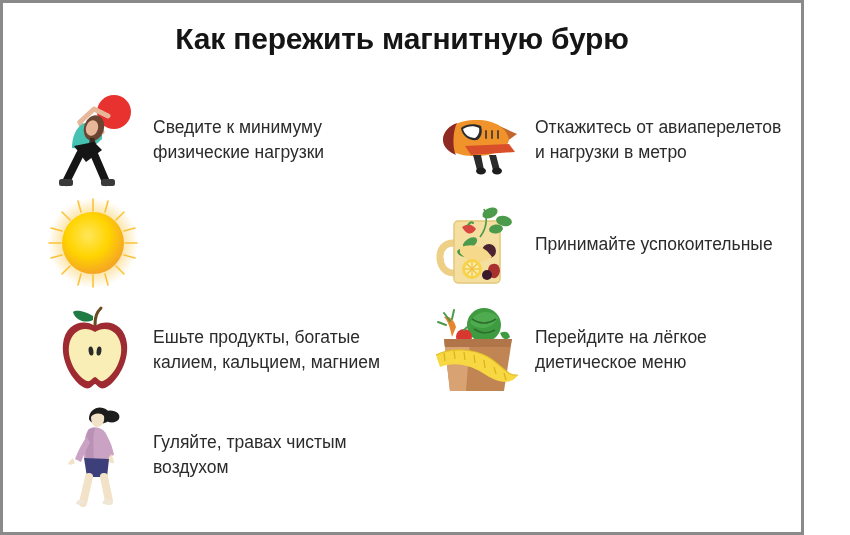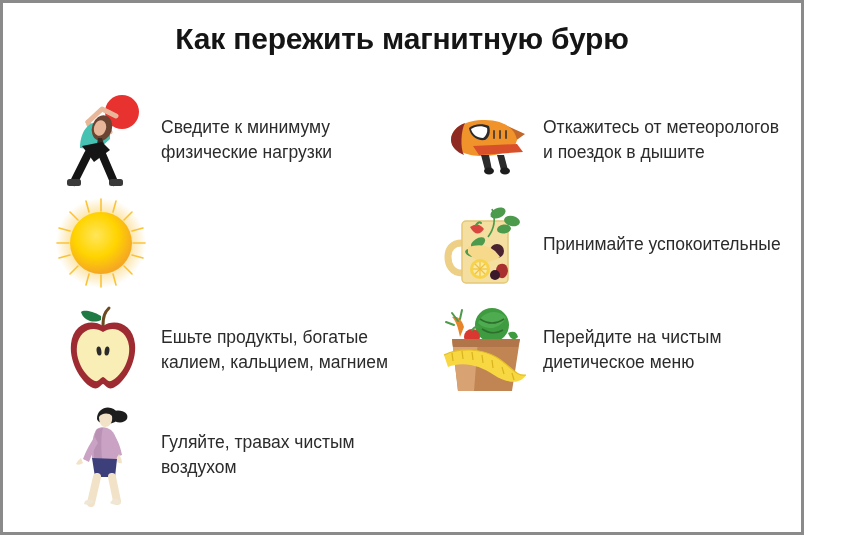--- a/index.html
+++ b/index.html
@@ -22,21 +22,21 @@
     font-size: 30px;
     font-weight: bold;
     color: #151515;
     letter-spacing: -0.2px;
     margin: 18px 0 0 0;
     line-height: 1.2;
   }
   .grid {
     position: absolute;
     top: 84px;
-    left: 16px;
+    left: 8px;
     right: 0;
     display: grid;
     grid-template-columns: 382px 1fr;
     grid-template-rows: repeat(4, 105px);
     padding-left: 36px;
     box-sizing: border-box;
   }
   .tip {
     display: flex;
     align-items: center;
@@ -106,22 +106,22 @@
           <ellipse cx="50" cy="71" rx="5" ry="3.5" fill="#1d1d1d"></ellipse>
           <ellipse cx="66" cy="71" rx="5" ry="3.5" fill="#1d1d1d"></ellipse>
           <g fill="#2b2b2b" opacity="0.75">
             <rect x="54" y="30" width="2" height="9" rx="1"></rect>
             <rect x="60" y="30" width="2" height="9" rx="1"></rect>
             <rect x="66" y="30" width="2" height="9" rx="1"></rect>
           </g>
         </svg>
       </div>
       <div class="tip-text">
-        <span class="ln">Откажитесь от метеорологов</span>
-        <span class="ln">и поездок в дышите</span>
+        <span class="ln">Откажитесь от авиаперелетов</span>
+        <span class="ln">и нагрузки в метро</span>
       </div>
     </div>
 
     <div class="tip col-left">
       <div class="tip-icon">
         <svg width="96" height="96" viewBox="0 0 96 96" aria-hidden="true">
           <defs>
             <radialGradient id="sunGrad" cx="42%" cy="38%" r="62%">
               <stop offset="0%" stop-color="#ffe65a"></stop>
               <stop offset="55%" stop-color="#ffd400"></stop>
@@ -233,21 +233,21 @@
             <line x1="24" y1="48" x2="25" y2="56"></line>
             <line x1="34" y1="49" x2="35" y2="57"></line>
             <line x1="44" y1="52" x2="45" y2="60"></line>
             <line x1="54" y1="57" x2="55" y2="65"></line>
             <line x1="64" y1="64" x2="66" y2="71"></line>
             <line x1="74" y1="70" x2="76" y2="77"></line>
           </g>
         </svg>
       </div>
       <div class="tip-text">
-        <span class="ln">Перейдите на чистым</span>
+        <span class="ln">Перейдите на лёгкое</span>
         <span class="ln">диетическое меню</span>
       </div>
     </div>
 
     <div class="tip col-right">
       <div class="tip-icon">
         <svg width="72" height="104" viewBox="0 0 72 104" aria-hidden="true">
           <path d="M30 16 C30 7 38 3 44 5 C52 7 52 16 48 19 C42 22 32 22 30 16 Z" fill="#1d1d1d"></path>
           <path d="M46 8 C56 6 62 10 60 16 C57 21 48 20 45 16 Z" fill="#1d1d1d"></path>
           <path d="M32 14 C34 10 42 9 45 13 C46 19 43 24 38 24 C34 24 32 19 32 14 Z" fill="#f2e3c8"></path>

